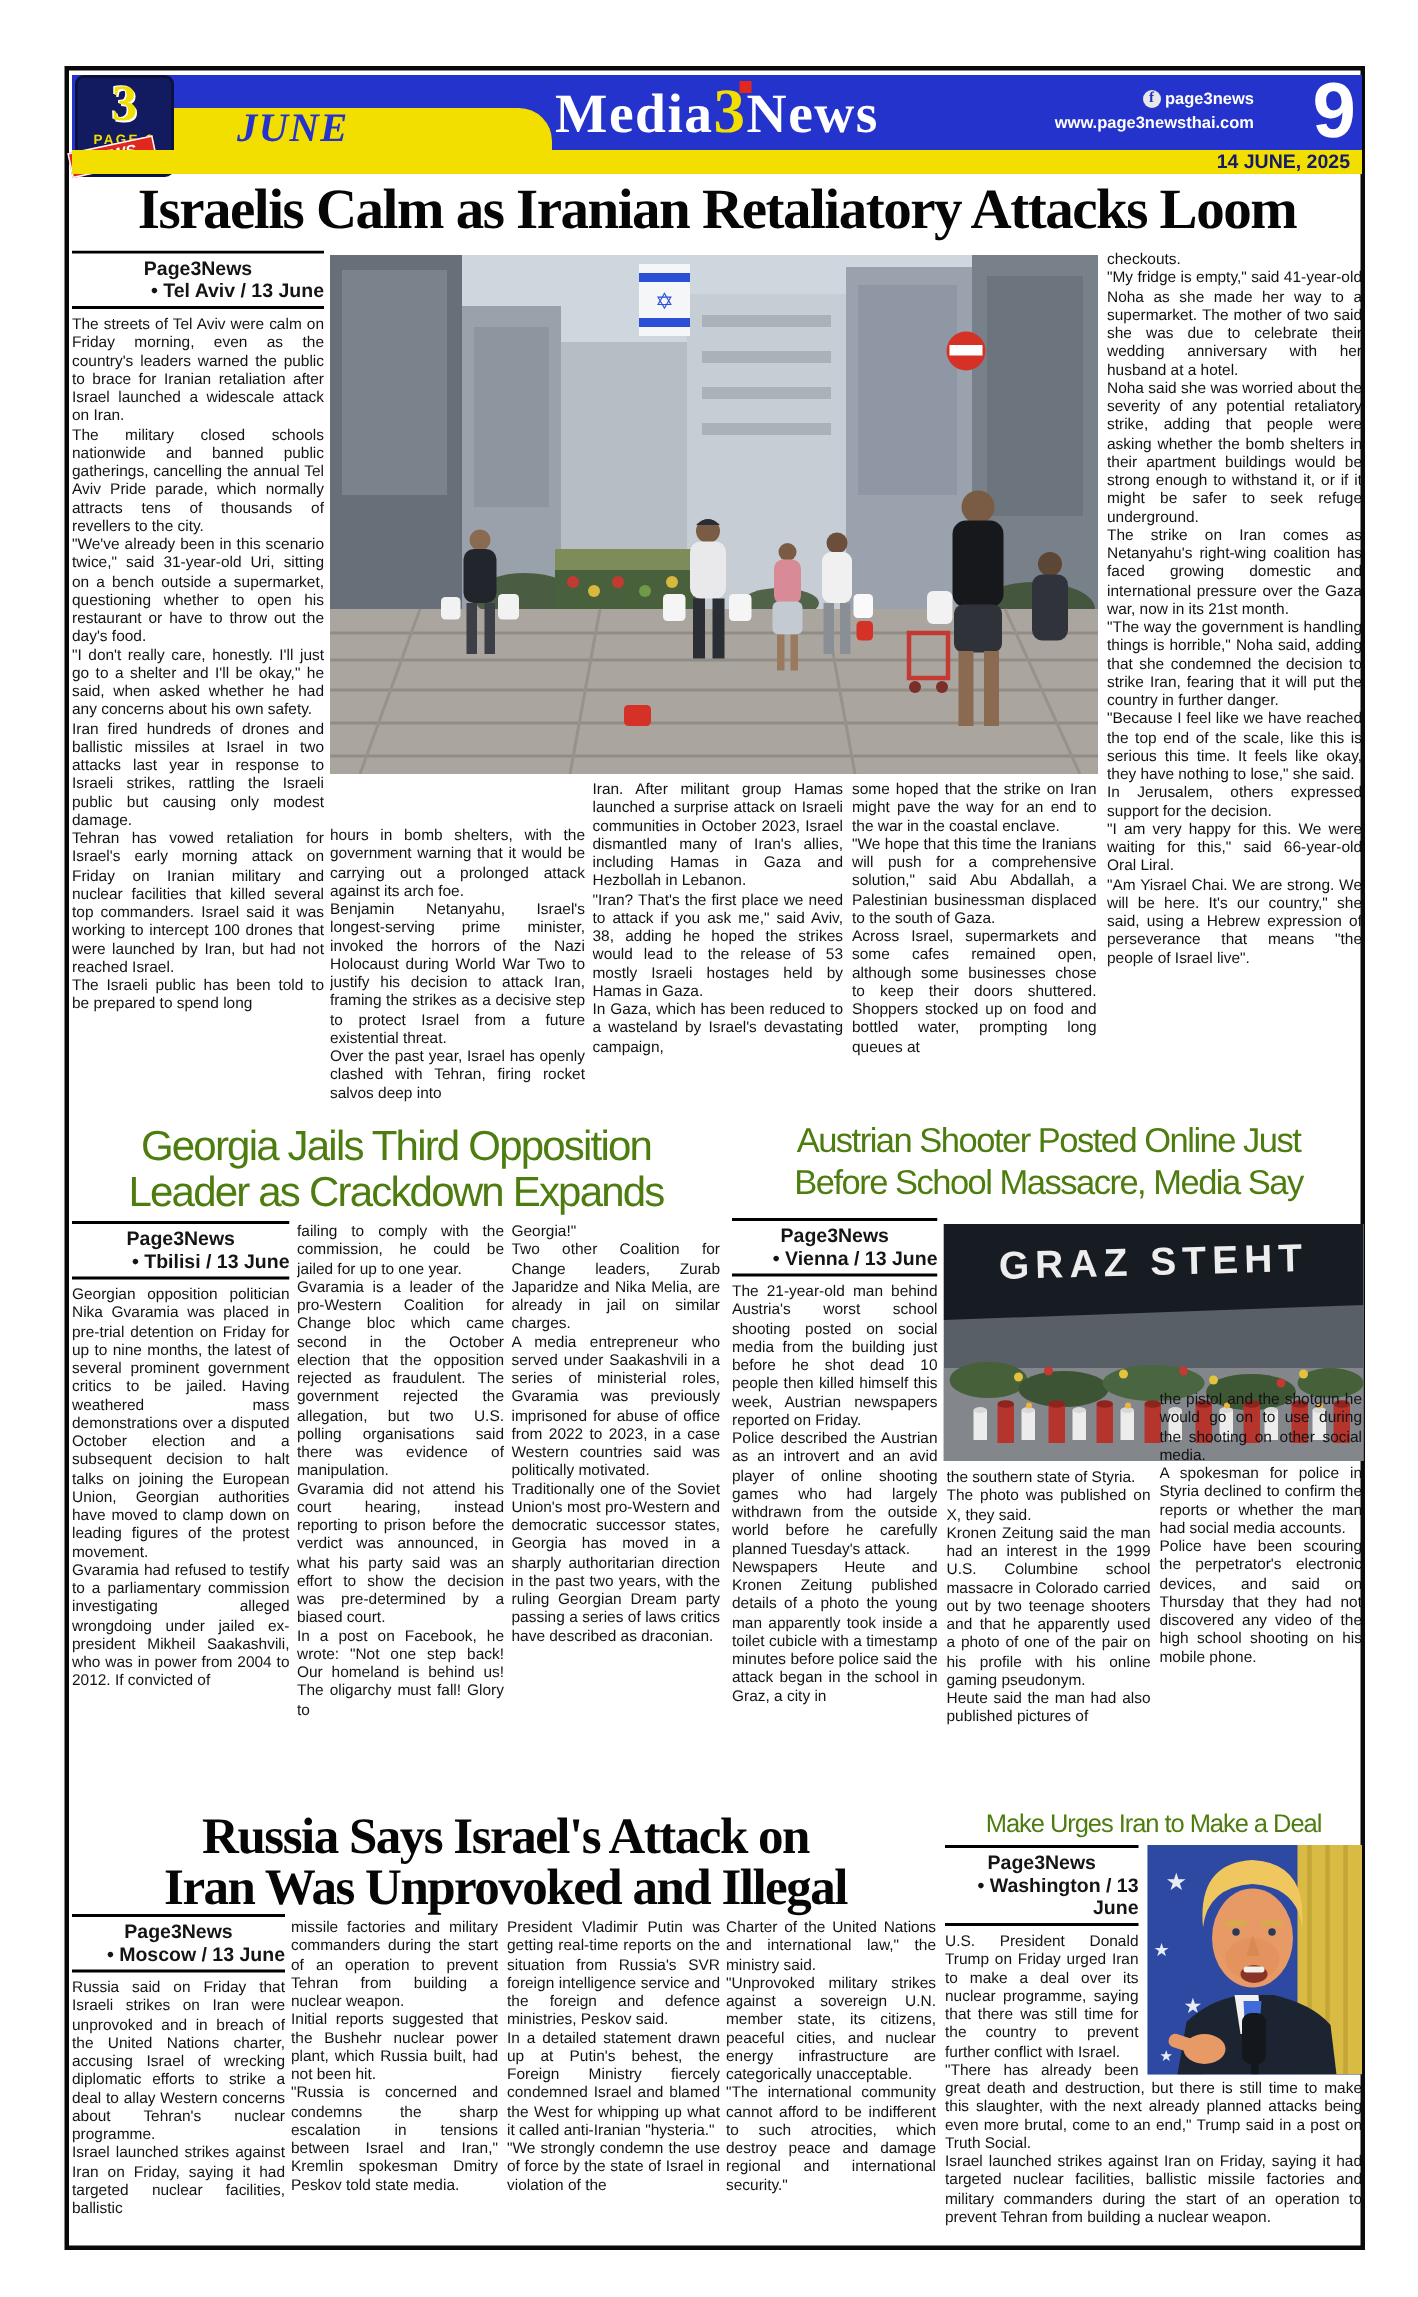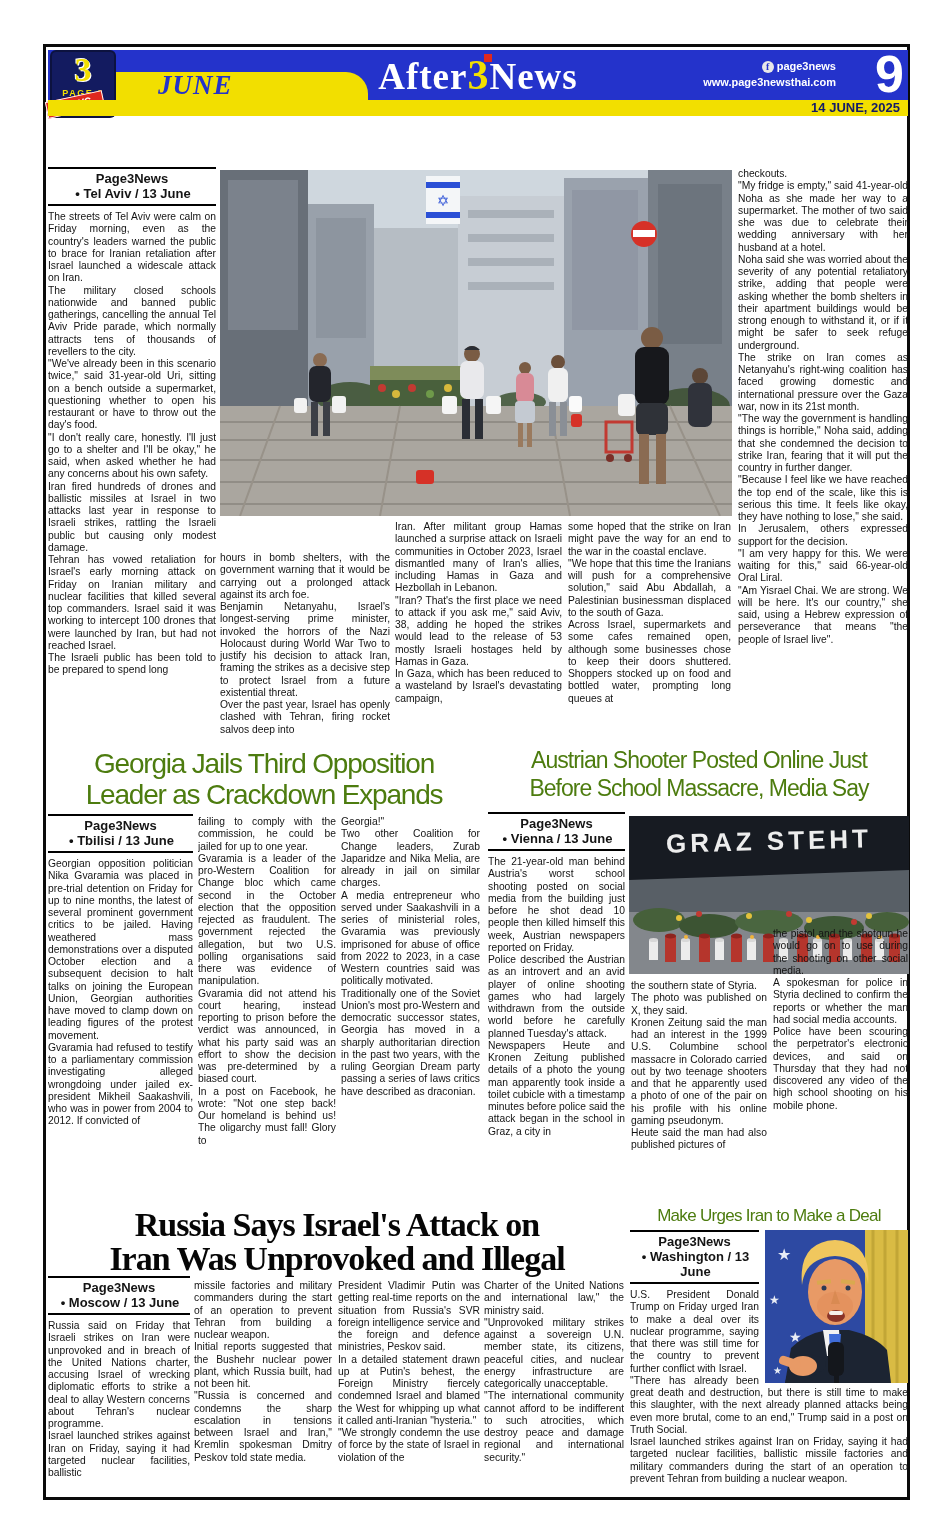--- a/index.html
+++ b/index.html
@@ -44,21 +44,21 @@
   .headline1{left:48px;top:118px;width:860px;font-size:38px;letter-spacing:-1px;}
   .headline-georgia{left:48px;top:748px;width:432px;font-size:28px;letter-spacing:-1.2px;line-height:1.12;}
   .headline-austria{left:488px;top:746px;width:422px;font-size:23px;letter-spacing:-1px;line-height:1.22;}
   .headline-russia{left:48px;top:1208px;width:578px;font-size:34px;letter-spacing:-1px;line-height:1.0;font-family:Liberation Serif, serif;}
   .headline-trump{font-size:17px;letter-spacing:-0.7px;margin-bottom:4px;}
 
   
   .byline{border-top:2px solid #000;border-bottom:2px solid #000;padding:2px 0 3px;
           font-weight:bold;font-size:13px;margin-bottom:5px;background:#fff;}
   .byline-src{text-align:center;}
-  .byline-date{text-align:center;padding-left:2px;}
+  .byline-date{text-align:right;padding-left:2px;}
 
   
   .col{position:absolute;overflow:hidden;}
   .body-text{font-size:10.3px;line-height:1.19;text-align:justify;white-space:pre-line;
              color:#131313;overflow-wrap:break-word;}
 
   
   .i-col1{left:48px;top:167px;width:168px;height:580px;}
   .i-col2{left:220px;top:521px;width:170px;height:226px;margin-top:31px;}
   .i-col3{left:395px;top:521px;width:167px;height:226px;}
@@ -96,36 +96,37 @@
 </head>
 <body>
 
 <div class="sheet">
   <div class="page-border"></div>
 
   <div class="band">
     <div class="world-ribbon">
       <div class="world-text">JUNE</div>
     </div>
-    <div class="masthead-title"><span>After</span><span class="m3">3</span><span>News</span></div>
+    <div class="masthead-title"><span>Media</span><span class="m3">3</span><span>News</span></div>
     <div class="pageno">9</div>
     <div class="header-links">
       <div><span class="fb"></span><span>page3news</span></div>
       <div>www.page3newsthai.com</div>
     </div>
     <div class="logo">
       <div class="logo-3">3</div>
       <div class="logo-page3">PAGE 3</div>
       <div class="logo-news">NEWS</div>
     </div>
   </div>
   <div class="ystrip">
     <div class="date-text">14 JUNE, 2025</div>
   </div>
 
+  <div class="abs headline1 hl-serif hl-line">Israelis Calm as Iranian Retaliatory Attacks Loom</div>
 
   <div class="col i-col1">
     <div class="byline">
       <div class="byline-src">Page3News</div>
       <div class="byline-date">•  Tel Aviv  /  13  June</div>
     </div>
     <div class="body-text">The streets of Tel Aviv were calm on Friday morning, even as the country's leaders warned the public to brace for Iranian retaliation after Israel launched a widescale attack on Iran.
 The military closed schools nationwide and banned public gatherings, cancelling the annual Tel Aviv Pride parade, which normally attracts tens of thousands of revellers to the city.
 "We've already been in this scenario twice," said 31-year-old Uri, sitting on a bench outside a supermarket, questioning whether to open his restaurant or have to throw out the day's food.
 "I don't really care, honestly. I'll just go to a shelter and I'll be okay," he said, when asked whether he had any concerns about his own safety.

